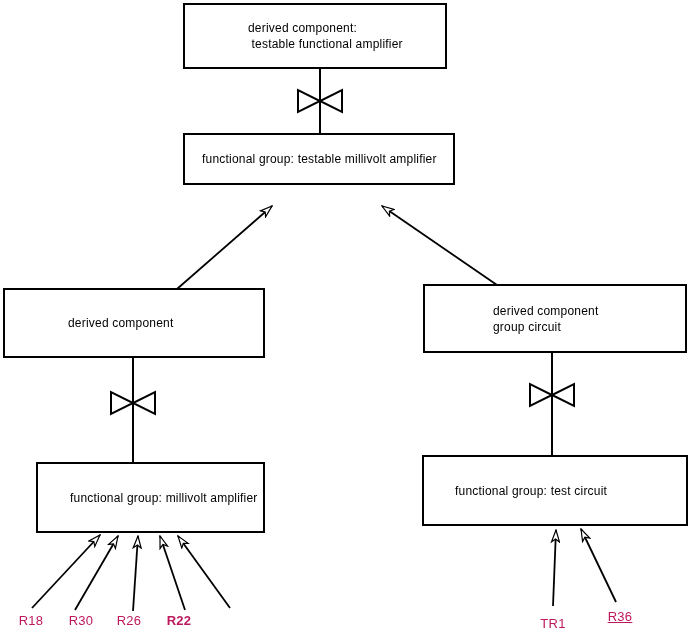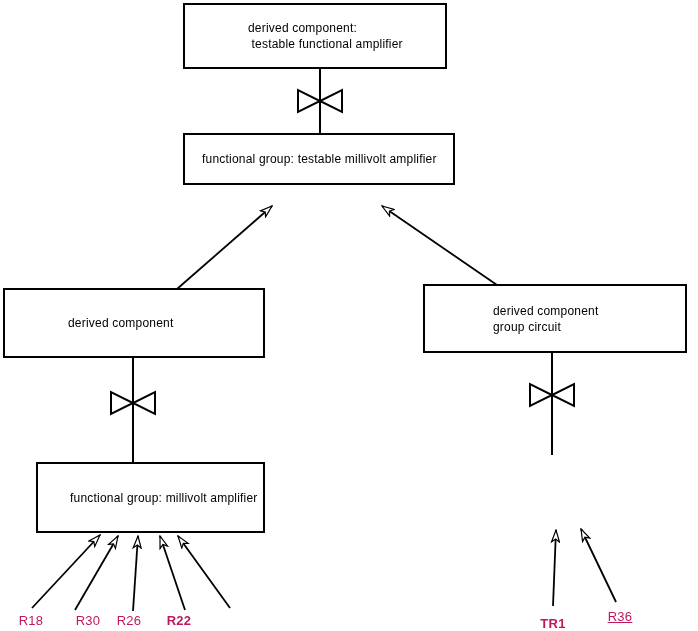--- a/index.html
+++ b/index.html
@@ -41,25 +41,25 @@
   .boxF { left: 422px; top: 455px; width: 266px; height: 71px; padding-left: 31px; }
   .leaf {
     position: absolute;
     transform: translateX(-50%);
     font-size: 13px;
     color: #be185d;
     letter-spacing: 0.3px;
     white-space: nowrap;
   }
   .lf-r18 { left: 31px;  top: 613px; }
-  .lf-r30 { left: 88px;  top: 613px; }
+  .lf-r30 { left: 81px;  top: 613px; }
   .lf-r26 { left: 129px; top: 613px; }
   .lf-r22 { left: 179px; top: 613px; font-weight: bold; }
   .lf-ic1 { left: 222px; top: 647px; }
-  .lf-tr1 { left: 553px; top: 616px; font-weight: bold; }
+  .lf-tr1 { left: 553px; top: 616px; }
   .lf-r36 { left: 620px; top: 609px; text-decoration: underline; }
 </style>
 </head>
 <body>
 
 <div id="canvas">
 
   <svg id="edges" viewBox="0 0 698 631" xmlns="http://www.w3.org/2000/svg">
     <defs>
       <marker id="arrowhead" markerUnits="userSpaceOnUse" markerWidth="14" markerHeight="10" refX="13" refY="5" orient="auto">
@@ -104,20 +104,23 @@
 
   <div class="box boxD">
     <div class="bline">functional group: millivolt amplifier</div>
   </div>
 
   <div class="box boxE">
     <div class="bline">derived component</div>
     <div class="bline">group circuit</div>
   </div>
 
+  <div class="box boxF">
+    <div class="bline">functional group: test circuit</div>
+  </div>
 
   <span class="leaf lf-r18">R18</span>
   <span class="leaf lf-r30">R30</span>
   <span class="leaf lf-r26">R26</span>
   <span class="leaf lf-r22">R22</span>
   <span class="leaf lf-ic1">IC1</span>
   <span class="leaf lf-tr1">TR1</span>
   <span class="leaf lf-r36">R36</span>
 
 </div>

